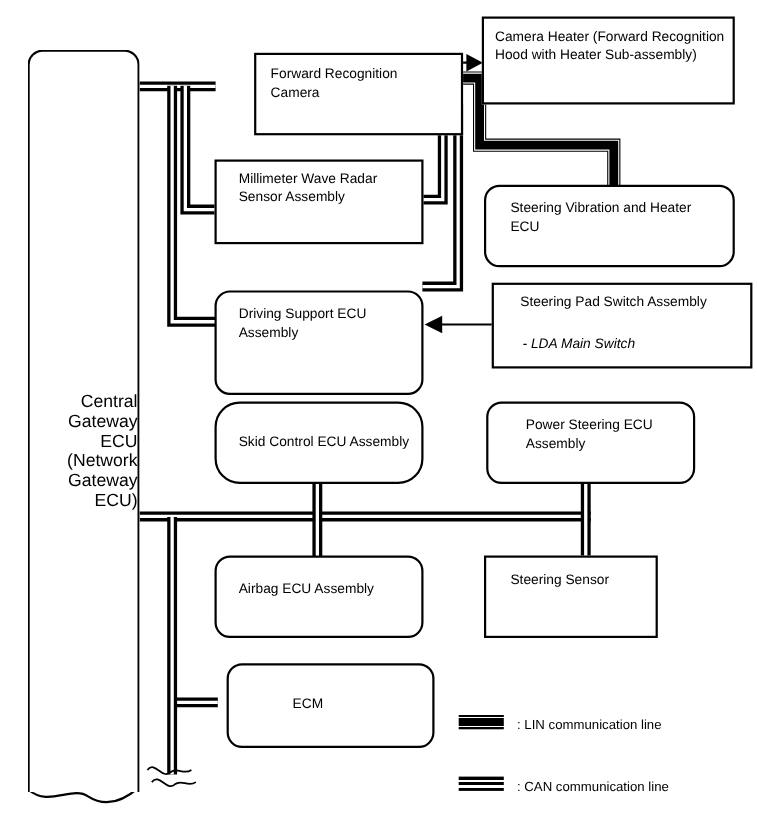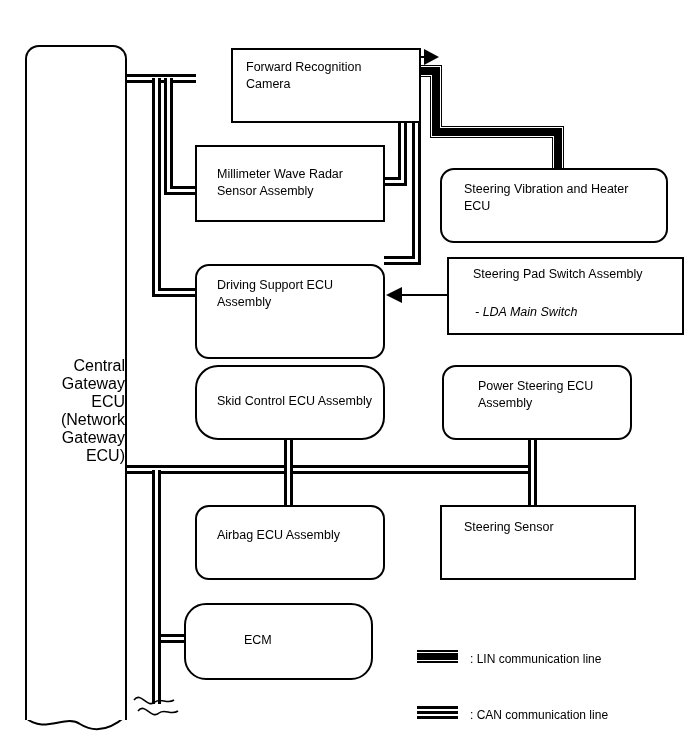--- a/index.html
+++ b/index.html
@@ -110,22 +110,26 @@
     <span class="box-label" style="position:absolute;left:8px;top:310px;">Central
 Gateway ECU
 (Network
 Gateway ECU)</span>
   </div>
 
   <div class="box" style="left:195px;top:48px;width:190px;height:75px;padding:9px 10px 0 13px;margin-left:36px;">
     <span class="box-label">Forward Recognition Camera</span>
   </div>
 
+  <div class="box" style="left:438px;top:15px;width:230px;height:80px;padding:8px 6px 0 10px;">
+    <span class="box-label">Camera Heater (Forward Recognition
+Hood with Heater Sub-assembly)</span>
+  </div>
 
-  <div class="box" style="left:195px;top:145px;width:190px;height:77px;padding:19px 10px 0 20px;">
+  <div class="box" style="left:195px;top:145px;width:190px;height:77px;padding:7px 10px 0 20px;">
     <span class="box-label">Millimeter Wave Radar
 Sensor Assembly</span>
   </div>
 
   <div class="box rounded" style="left:440px;top:168px;width:228px;height:75px;padding:11px 10px 0 22px;">
     <span class="box-label">Steering Vibration and Heater
 ECU</span>
   </div>
 
   <div class="box rounded" style="left:195px;top:240px;width:190px;height:95px;padding:11px 10px 0 20px;margin-top:24px;">
@@ -144,25 +148,25 @@
 
   <div class="box rounded" style="left:442px;top:365px;width:190px;height:75px;padding:11px 10px 0 34px;">
     <span class="box-label">Power Steering ECU
 Assembly</span>
   </div>
 
   <div class="box rounded" style="left:195px;top:505px;width:190px;height:75px;padding:20px 10px 0 20px;">
     <span class="box-label">Airbag ECU Assembly</span>
   </div>
 
-  <div class="box" style="left:440px;top:505px;width:196px;height:75px;padding:12px 10px 0 22px;">
+  <div class="box" style="left:440px;top:505px;width:158px;height:75px;padding:12px 10px 0 22px;">
     <span class="box-label">Steering Sensor</span>
   </div>
 
-  <div class="box rounded" style="left:184px;top:603px;width:189px;height:77px;padding:27px 10px 0 58px;border-radius:22px;">
+  <div class="box rounded" style="left:206px;top:603px;width:189px;height:77px;padding:27px 10px 0 58px;">
     <span class="box-label">ECM</span>
   </div>
 
   <div class="swatch swatch-lin" style="left:417px;top:650px;"></div>
   <div class="legend-label" style="left:470px;top:652px;">: LIN communication line</div>
 
   <div class="swatch swatch-can" style="left:417px;top:706px;"></div>
   <div class="legend-label" style="left:470px;top:708px;">: CAN communication line</div>
 
 </div>

